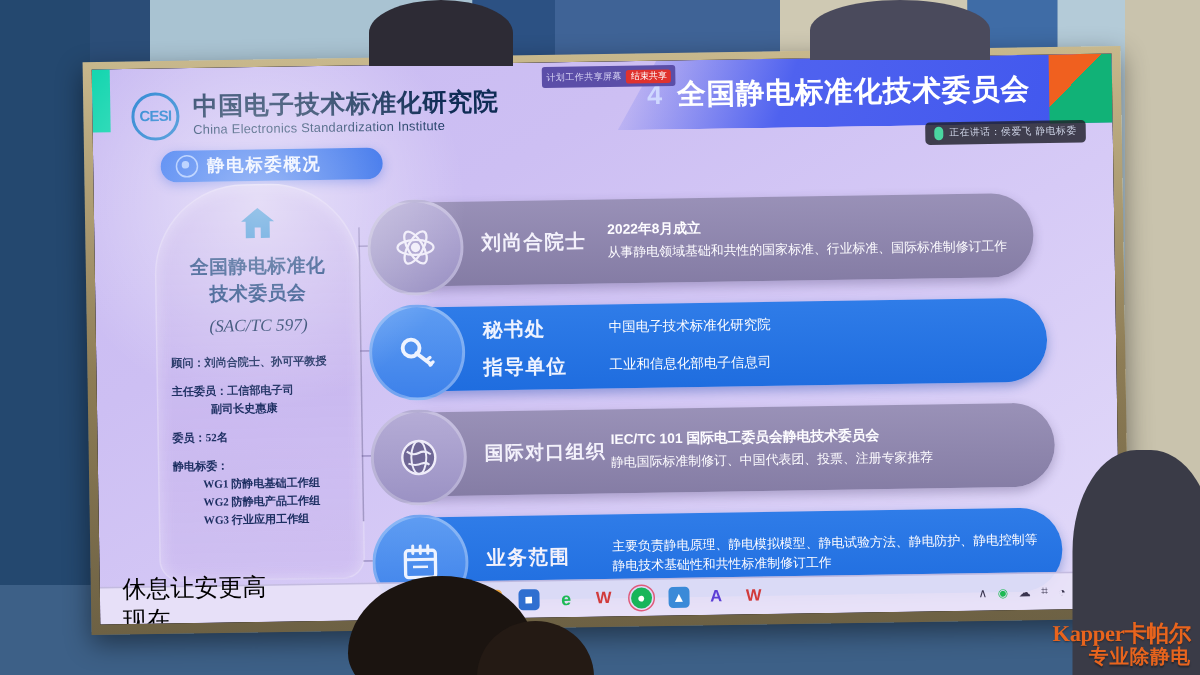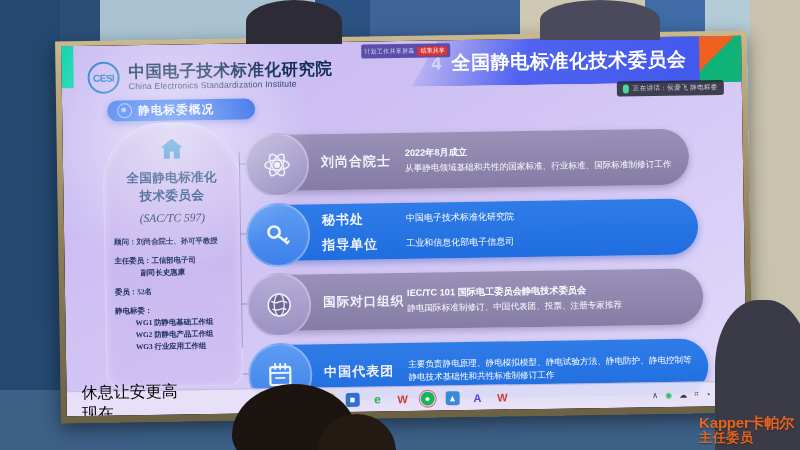--- a/index.html
+++ b/index.html
@@ -182,21 +182,21 @@
 
   
   .head{position:absolute;border-radius:50% 50% 42% 42%/60% 60% 40% 40%;background:#15110e;}
   .head1{left:232px;bottom:-20px;width:125px;height:86px;background:#1b1410;}
   .head2{left:318px;bottom:-26px;width:78px;height:62px;background:#241a14;}
   .head3{left:246px;top:0px;width:96px;height:44px;background:#2d2b35;border-radius:50% 50% 0 0;}
   .head4{left:540px;top:0px;width:120px;height:40px;background:#4a4a5c;border-radius:50% 50% 0 0;}
   .head5{right:-10px;bottom:0px;width:95px;height:150px;background:#3a3b47;border-radius:45% 45% 0 0;}
 
   
-  .wm{position:absolute;right:6px;bottom:4px;text-align:left;line-height:1.12;}
+  .wm{position:absolute;right:6px;bottom:4px;text-align:right;line-height:1.12;font-family:Liberation Serif, serif;}
   .wm .w1{font-size:15px;font-weight:bold;color:#e8641d;letter-spacing:-.2px;
     text-shadow:0 1px 1px rgba(0,0,0,.35);}
   .wm .w2{font-size:13px;font-weight:bold;color:#e8641d;letter-spacing:.6px;
     text-shadow:0 1px 1px rgba(0,0,0,.35);}
 </style>
 </head>
 <body>
 
 <div id="root">
 
@@ -329,21 +329,21 @@
 
         <div class="row blue row-r4">
           <div class="circ blue">
             <svg width="26" height="26" viewBox="0 0 26 26">
               <rect x="3" y="5" width="20" height="18" rx="2" fill="none" stroke="#eef3ff" stroke-width="2.2"></rect>
               <path d="M3 11 H23" stroke="#eef3ff" stroke-width="2"></path>
               <path d="M8 2 V7 M13 2 V7 M18 2 V7" stroke="#eef3ff" stroke-width="2" stroke-linecap="round"></path>
               <path d="M8 16 H18" stroke="#eef3ff" stroke-width="1.7"></path>
             </svg>
           </div>
-          <div class="row-label">中国代表团</div>
+          <div class="row-label">业务范围</div>
           <div class="row-body">
             <span>主要负责静电原理、静电模拟模型、静电试验方法、静电防护、静电控制等静电技术基础性和共性标准制修订工作</span>
           </div>
         </div>
 
         <div class="taskbar">
           <div class="tb-left">
             <span class="pin"></span>
             <span>
               <span class="t1" style="display:block">休息让安更高</span>
@@ -376,16 +376,16 @@
   </div>
 
   <div class="head head3"></div>
   <div class="head head4"></div>
   <div class="head head1"></div>
   <div class="head head2"></div>
   <div class="head head5"></div>
 
   <div class="wm">
     <div class="w1">Kapper卡帕尔</div>
-    <div class="w2">主任委员</div>
+    <div class="w2">专业除静电</div>
   </div>
 
 </div>
 
 </body></html>

